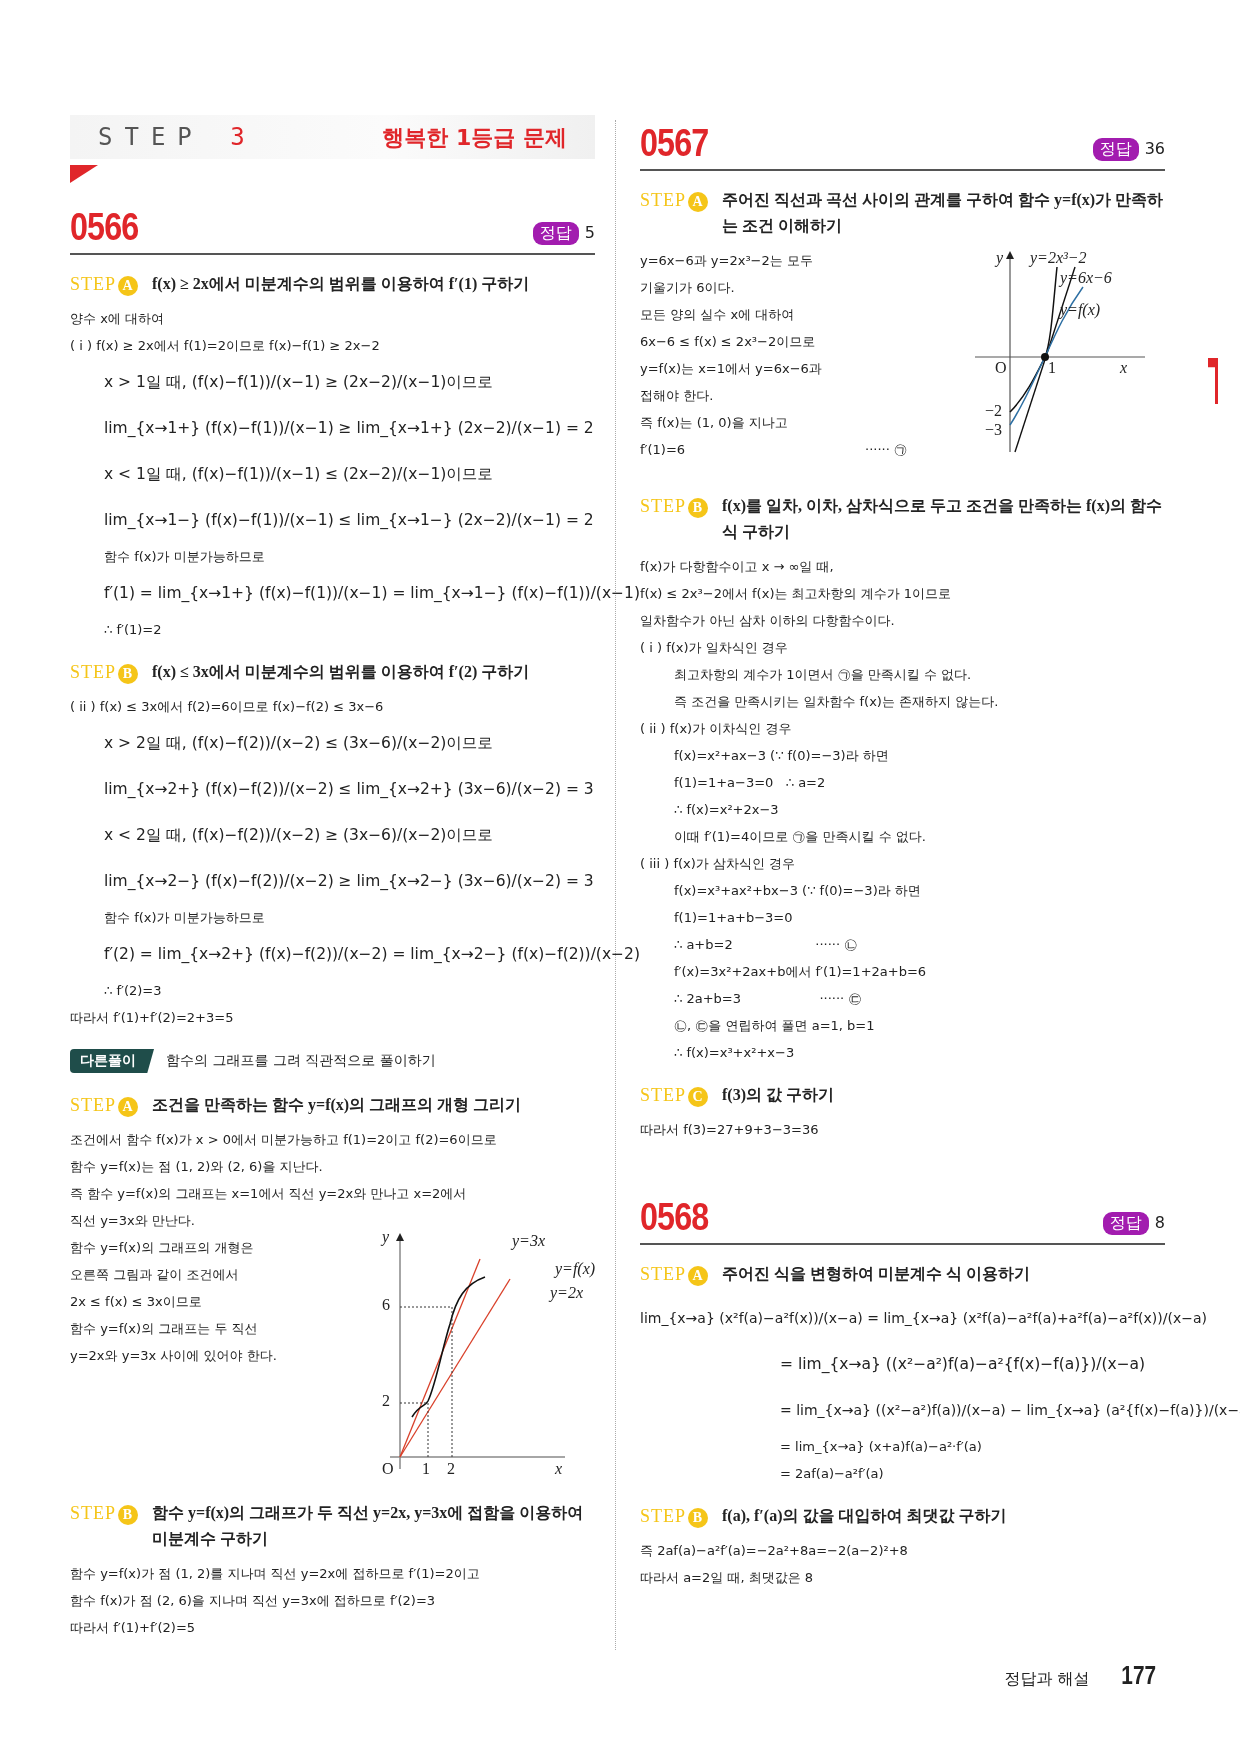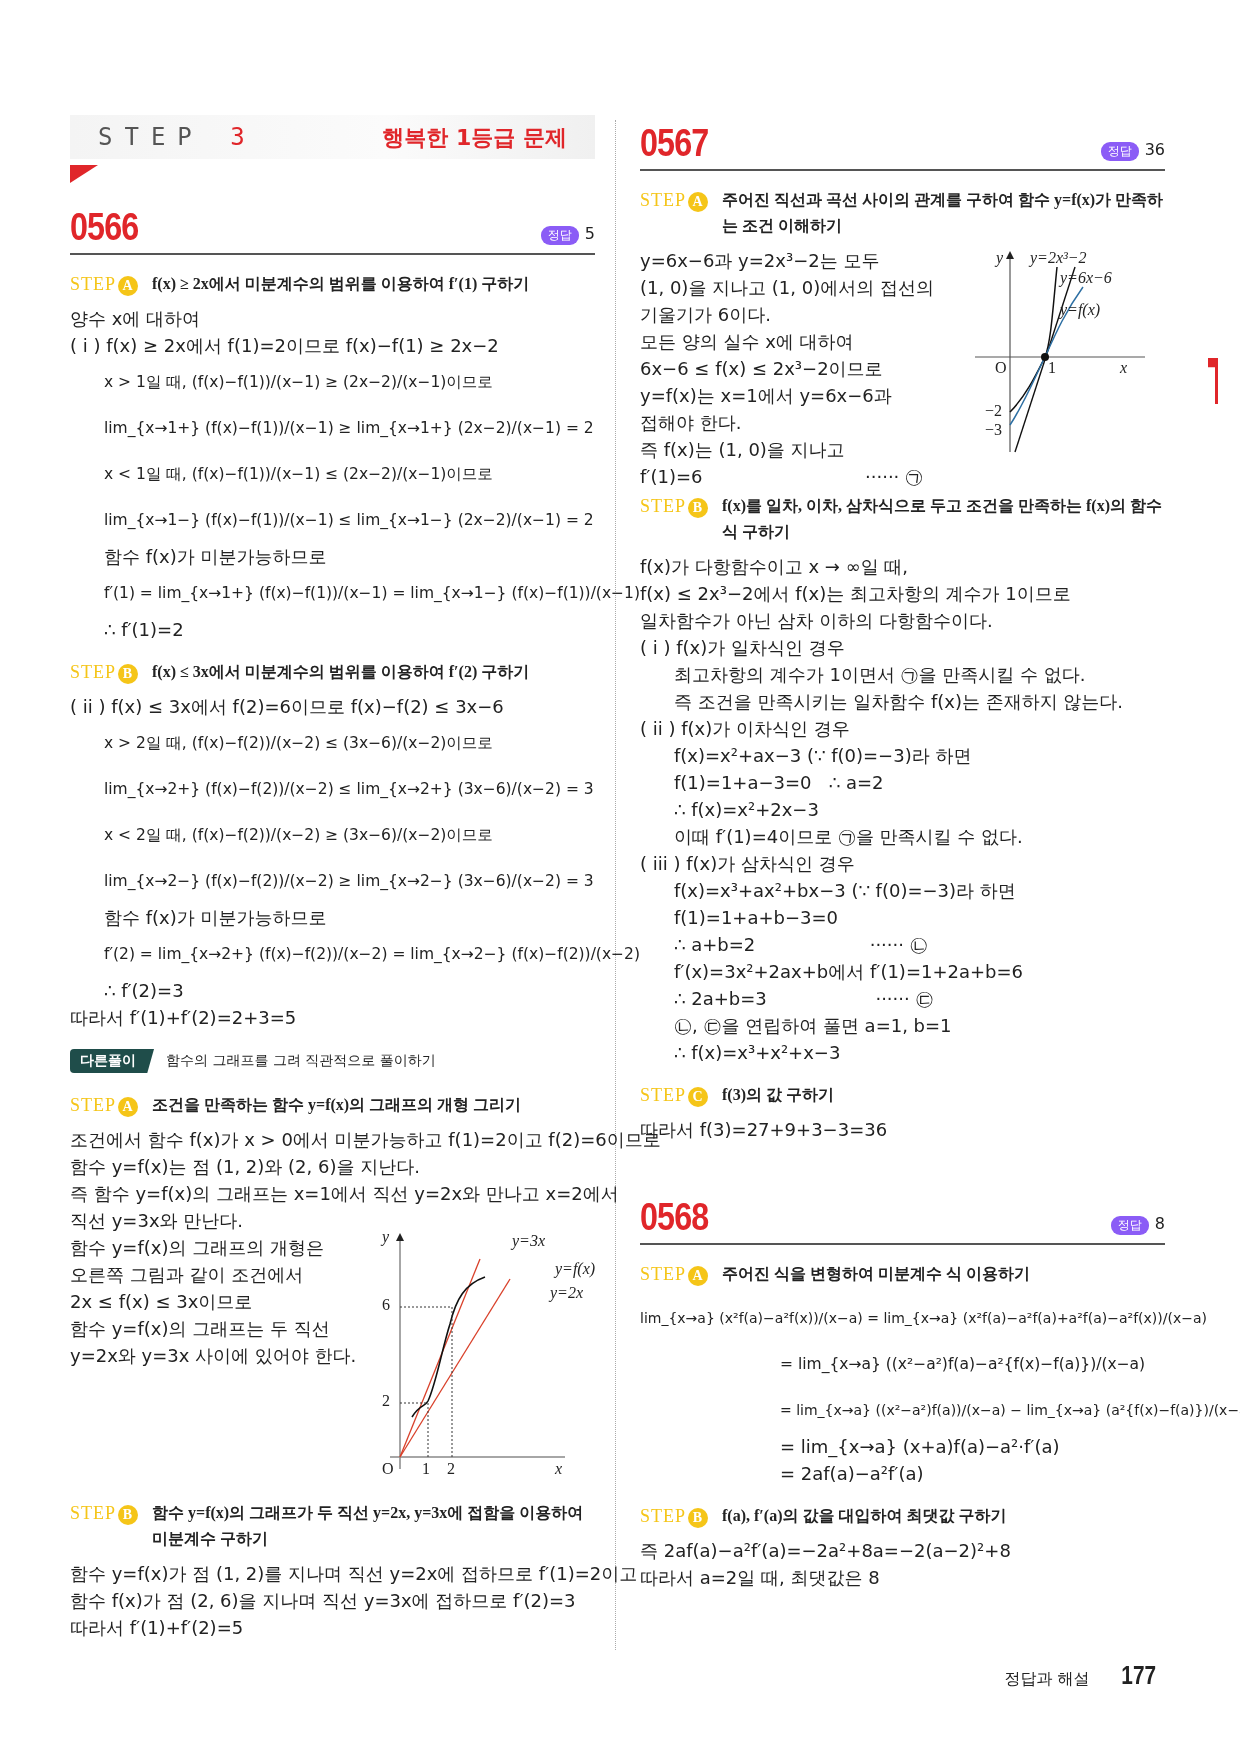--- a/index.html
+++ b/index.html
@@ -10,25 +10,25 @@
   .col-right{position:absolute;left:640px;top:115px;width:525px;}
   .divider{position:absolute;left:615px;top:120px;height:1530px;border-left:1px dotted #aaa;}
   .step-banner{height:44px;background:linear-gradient(90deg,#f4f4f4,#fbfbfb 60%,#f0f0f0);position:relative;}
   .step-banner .step-word{position:absolute;left:28px;top:8px;font-family:"DejaVu Sans Mono",monospace;font-size:24px;font-weight:normal;letter-spacing:12px;color:#555;}
   .step-banner .step-num{color:#e0262a;}
   .step-banner .step-title{position:absolute;right:28px;top:8px;font-size:22px;font-weight:bold;color:#e0262a;}
   .red-tri{width:0;height:0;border-top:18px solid #e0262a;border-right:28px solid transparent;margin-top:6px;}
   .prob-head{position:relative;border-bottom:2px solid #555;height:54px;margin-top:16px;}
   .prob-num{position:absolute;left:0;bottom:4px;font-family:"Liberation Sans",sans-serif;font-weight:bold;font-size:38px;color:#e0262a;letter-spacing:-1px;transform:scaleX(0.85);transform-origin:left bottom;}
   .answer{position:absolute;right:0;bottom:8px;font-size:16px;}
-  .answer .badge{display:inline-block;background:#8b5cf6;color:#fff;font-size:12px;border-radius:9px;padding:1px 7px;margin-right:6px;}
+  .answer .badge{display:inline-block;background:#a21caf;color:#fff;font-size:16px;border-radius:9px;padding:1px 7px;margin-right:6px;}
   .steph{margin:16px 0 8px 0;font-weight:bold;font-size:16px;line-height:26px;display:flex;font-family:Liberation Serif, serif;}
   .steph .tag{color:#f5c518;font-weight:normal;font-size:18px;letter-spacing:1px;white-space:nowrap;margin-right:14px;}
   .steph .tag .circ{display:inline-block;width:20px;height:20px;border-radius:50%;background:#f5c518;color:#fff;font-size:14px;text-align:center;line-height:20px;font-weight:bold;margin-left:2px;}
-  .line{line-height:27px;font-size:18px;white-space:nowrap;}
+  .line{line-height:27px;font-size:13px;white-space:nowrap;}
   .ind{padding-left:34px;}
   .ind2{padding-left:34px;}
   .eq{line-height:46px;font-size:15.5px;white-space:nowrap;}
   .alt{display:flex;align-items:center;margin:18px 0 19px 0;font-size:14px;}
   .alt .alt-badge{background:#1f4d4a;color:#fff;font-weight:bold;padding:3px 10px;border-radius:4px 0 0 4px;font-size:14px;margin-right:12px;clip-path:polygon(0 0,100% 0,92% 100%,0 100%);padding-right:18px;}
   .graph{position:absolute;}
   .footer{position:absolute;right:80px;top:1660px;font-size:16px;}
   .footer .pg{font-family:"Liberation Sans",sans-serif;font-weight:bold;font-size:26px;margin-left:22px;transform:scaleX(0.8);display:inline-block;}
   .side-mark{position:absolute;left:1208px;top:358px;width:10px;height:46px;background:#e0262a;clip-path:polygon(0 0,100% 0,100% 100%,70% 100%,70% 20%,0 20%);}
 </style>
@@ -132,21 +132,20 @@
   <div class="prob-head" style="margin-top:0;">
     <span class="prob-num">0567</span>
     <span class="answer"><span class="badge">정답</span><span>36</span></span>
   </div>
   <div class="steph">
     <span class="tag"><span>STEP</span><span class="circ">A</span></span>
     <span style="white-space:normal;">주어진 직선과 곡선 사이의 관계를 구하여 함수 y=f(x)가 만족하는 조건 이해하기</span>
   </div>
   <div style="position:relative;height:230px;">
     <div class="line">y=6x−6과 y=2x³−2는 모두</div>
-    <div class="line">(1, 0)을 지나고 (1, 0)에서의 접선의</div>
     <div class="line">기울기가 6이다.</div>
     <div class="line">모든 양의 실수 x에 대하여</div>
     <div class="line">6x−6 ≤ f(x) ≤ 2x³−2이므로</div>
     <div class="line">y=f(x)는 x=1에서 y=6x−6과</div>
     <div class="line">접해야 한다.</div>
     <div class="line">즉 f(x)는 (1, 0)을 지나고</div>
     <div class="line"><span>f′(1)=6</span><span style="position:absolute;left:225px;">······ ㉠</span></div>
     <svg class="graph" style="left:325px;top:0px;" width="200" height="210">
       <line x1="10" y1="110" x2="180" y2="110" stroke="#555" stroke-width="1.2"></line>
       <line x1="45" y1="205" x2="45" y2="8" stroke="#555" stroke-width="1.2"></line>

